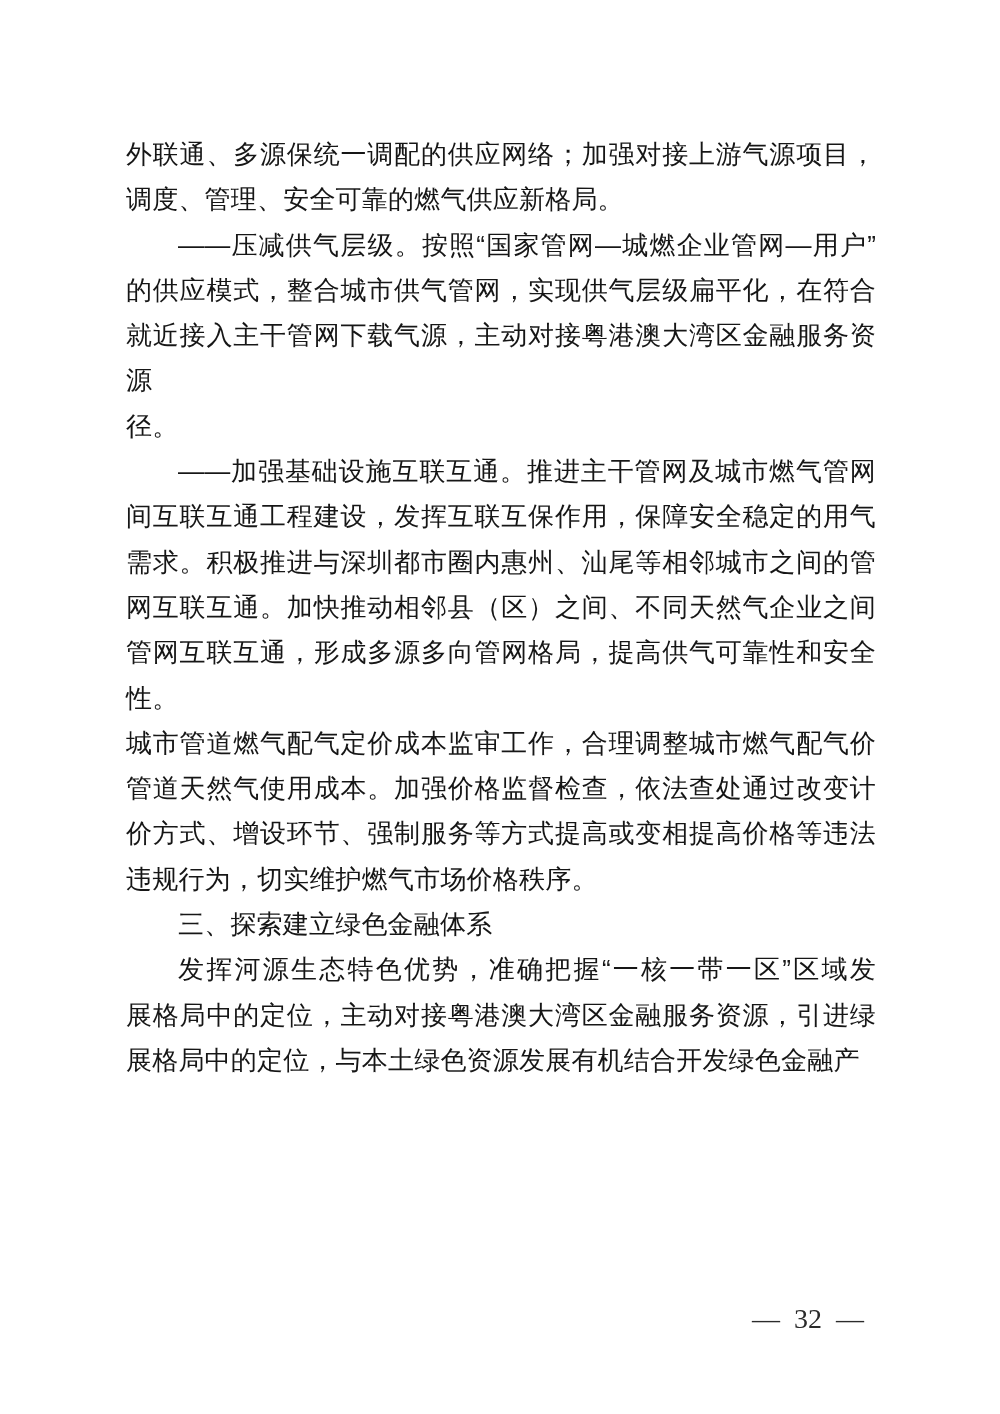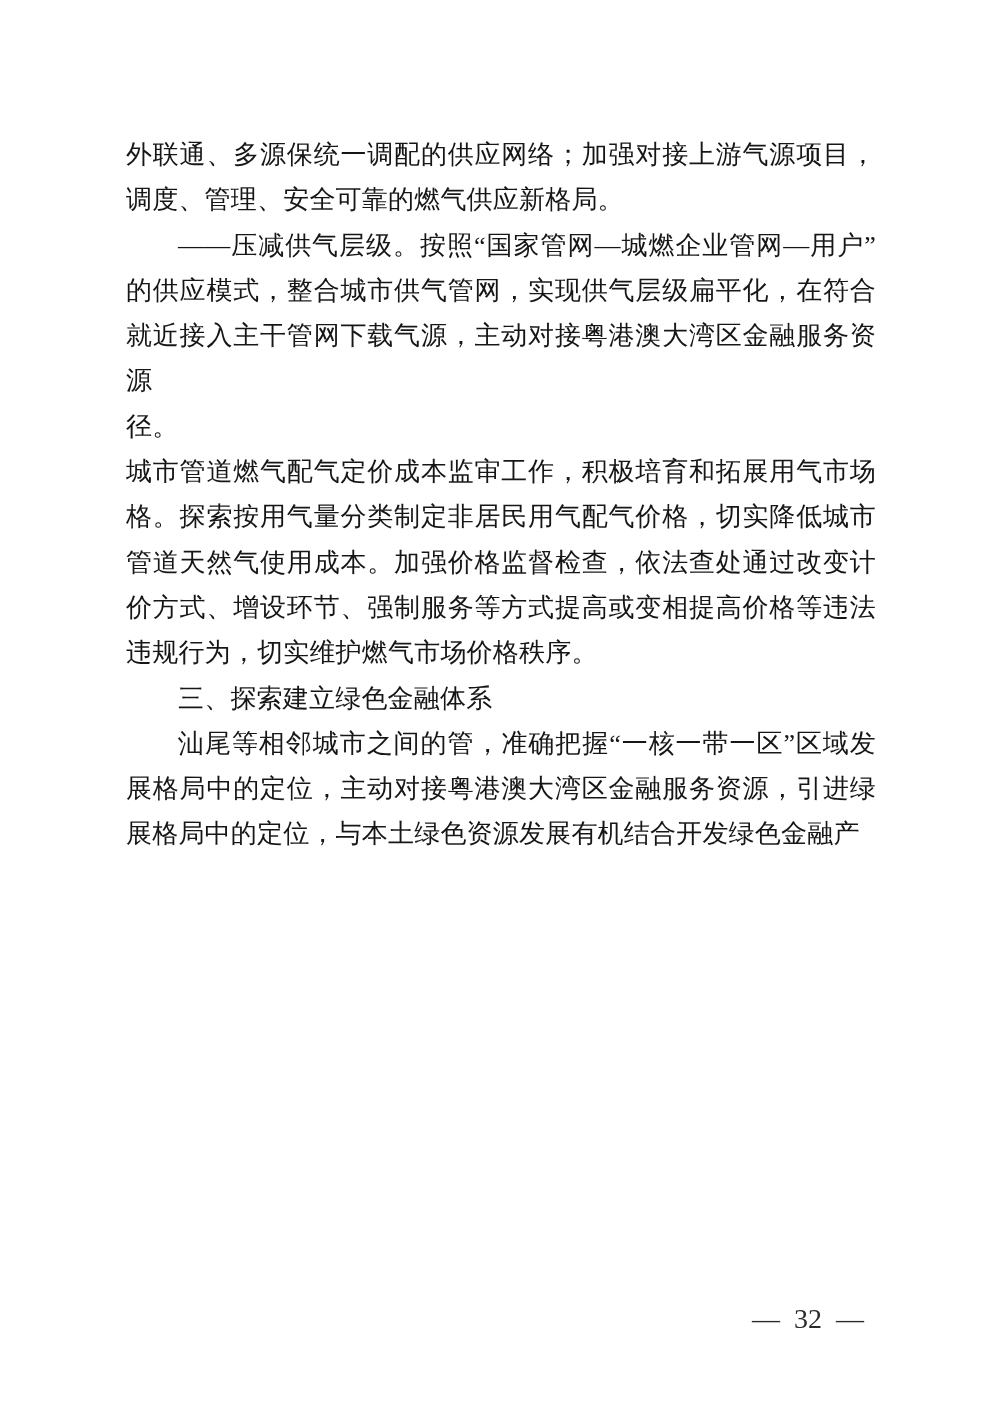--- a/index.html
+++ b/index.html
@@ -17,21 +17,20 @@
   }
   .text-block {
     position: absolute;
     left: 126px;
     top: 132px;
     width: 750px;
   }
   .para {
     margin: 0;
     padding: 0;
-    font-family: Liberation Serif, serif;
   }
   .line {
     font-size: 26px;
     line-height: 45.3px;
     color: #161616;
     text-align: justify;
     text-align-last: justify;
     text-justify: inter-character;
     letter-spacing: 0.2px;
   }
@@ -64,31 +63,38 @@
         <div class="line">外联通、多源保统一调配的供应网络；加强对接上游气源项目，</div>
         <div class="line para-end">调度、管理、安全可靠的燃气供应新格局。</div>
       </div>
       <div class="para">
         <div class="line indent">——压减供气层级。按照“国家管网—城燃企业管网—用户”</div>
         <div class="line">的供应模式，整合城市供气管网，实现供气层级扁平化，在符合</div>
         <div class="line">就近接入主干管网下载气源，主动对接粤港澳大湾区金融服务资源</div>
         <div class="line para-end">径。</div>
       </div>
       <div class="para">
-        <div class="line">城市管道燃气配气定价成本监审工作，积极培育和拓展用气市场</div>
-        <div class="line">格。探索按用气量分类制定非居民用气配气价格，切实降低城市</div>
+        <div class="line indent">——加强基础设施互联互通。推进主干管网及城市燃气管网</div>
+        <div class="line">间互联互通工程建设，发挥互联互保作用，保障安全稳定的用气</div>
+        <div class="line">需求。积极推进与深圳都市圈内惠州、汕尾等相邻城市之间的管</div>
+        <div class="line">网互联互通。加快推动相邻县（区）之间、不同天然气企业之间</div>
+        <div class="line">管网互联互通，形成多源多向管网格局，提高供气可靠性和安全</div>
+        <div class="line para-end">性。</div>
+      </div>
+      <div class="para">
+        <div class="line">城市管道燃气配气定价成本监审工作，合理调整城市燃气配气价</div>
         <div class="line">管道天然气使用成本。加强价格监督检查，依法查处通过改变计</div>
         <div class="line">价方式、增设环节、强制服务等方式提高或变相提高价格等违法</div>
         <div class="line para-end">违规行为，切实维护燃气市场价格秩序。</div>
       </div>
       <div class="para">
         <div class="line indent para-end">三、探索建立绿色金融体系</div>
       </div>
       <div class="para">
-        <div class="line indent">汕尾等相邻城市之间的管，准确把握“一核一带一区”区域发</div>
+        <div class="line indent">发挥河源生态特色优势，准确把握“一核一带一区”区域发</div>
         <div class="line">展格局中的定位，主动对接粤港澳大湾区金融服务资源，引进绿</div>
         <div class="line para-end">展格局中的定位，与本土绿色资源发展有机结合开发绿色金融产</div>
       </div>
     </div>
 
   <div class="page-number">
     <span>—</span>
     <span>32</span>
     <span>—</span>
   </div>

